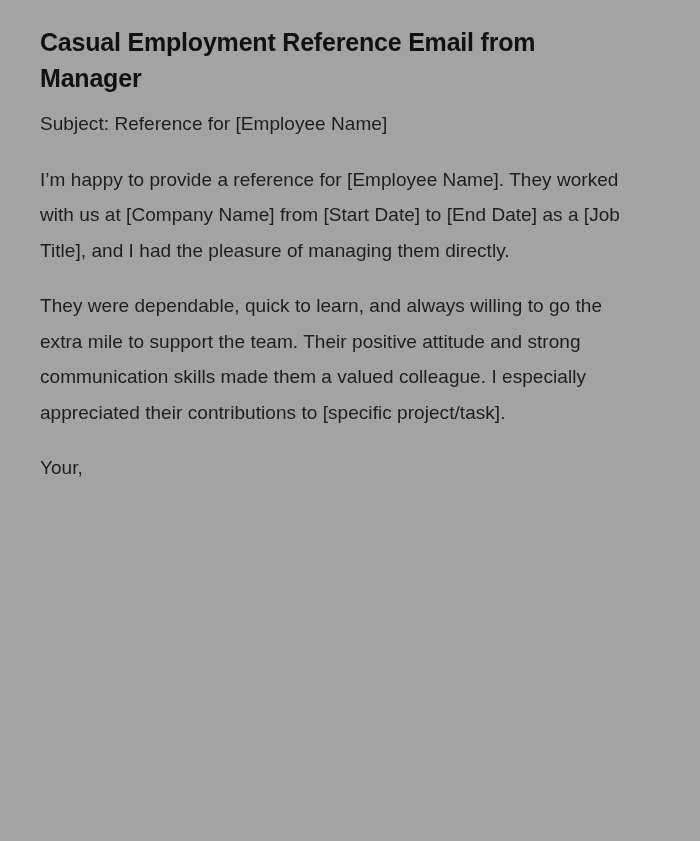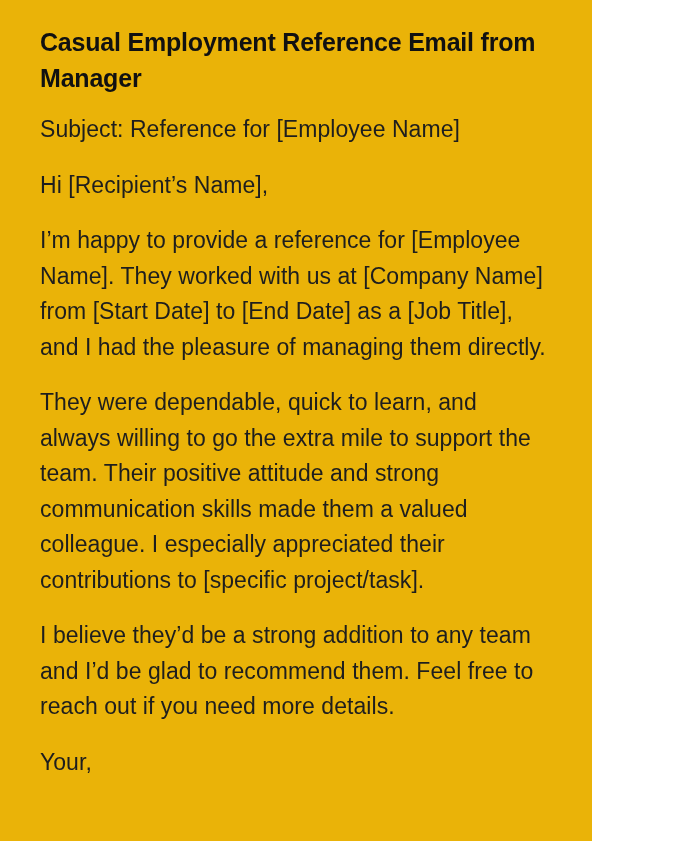--- a/index.html
+++ b/index.html
@@ -9,58 +9,56 @@
   }
   body {
     width: 700px;
     height: 841px;
     font-family: "Liberation Sans", sans-serif;
     color: #1a1a1a;
     overflow: hidden;
   }
   .page {
     box-sizing: border-box;
-    width: 592px;
+    width: 700px;
     height: 841px;
-    background: #eab308;
+    background: #a3a3a3;
     padding: 24px 40px 0 40px;
   }
   .doc-title {
     font-size: 25px;
     font-weight: bold;
     line-height: 36px;
     letter-spacing: -0.2px;
     color: #111111;
     margin: 0 0 10px 0;
     max-width: 560px;
   }
   .doc-body {
     max-width: 606px;
   }
   .para {
-    font-size: 23px;
+    font-size: 19px;
     line-height: 35.5px;
     font-weight: normal;
     color: #1e1e1e;
-    margin: 16px 0 20px 0;
+    margin: 10px 0 20px 0;
     letter-spacing: 0.05px;
   }
   .para:last-child {
     margin-bottom: 0;
   }
 </style>
 </head>
 <body>
 
 <div class="page">
 
   <h1 class="doc-title">Casual Employment Reference Email from Manager</h1>
 
   <div class="doc-body">
     <p class="para">Subject: Reference for [Employee Name]</p>
-    <p class="para">Hi [Recipient’s Name],</p>
     <p class="para">I’m happy to provide a reference for [Employee Name]. They worked with us at [Company Name] from [Start Date] to [End Date] as a [Job Title], and I had the pleasure of managing them directly.</p>
     <p class="para">They were dependable, quick to learn, and always willing to go the extra mile to support the team. Their positive attitude and strong communication skills made them a valued colleague. I especially appreciated their contributions to [specific project/task].</p>
-    <p class="para">I believe they’d be a strong addition to any team and I’d be glad to recommend them. Feel free to reach out if you need more details.</p>
     <p class="para">Your,</p>
   </div>
 
 </div>
 
 </body></html>

